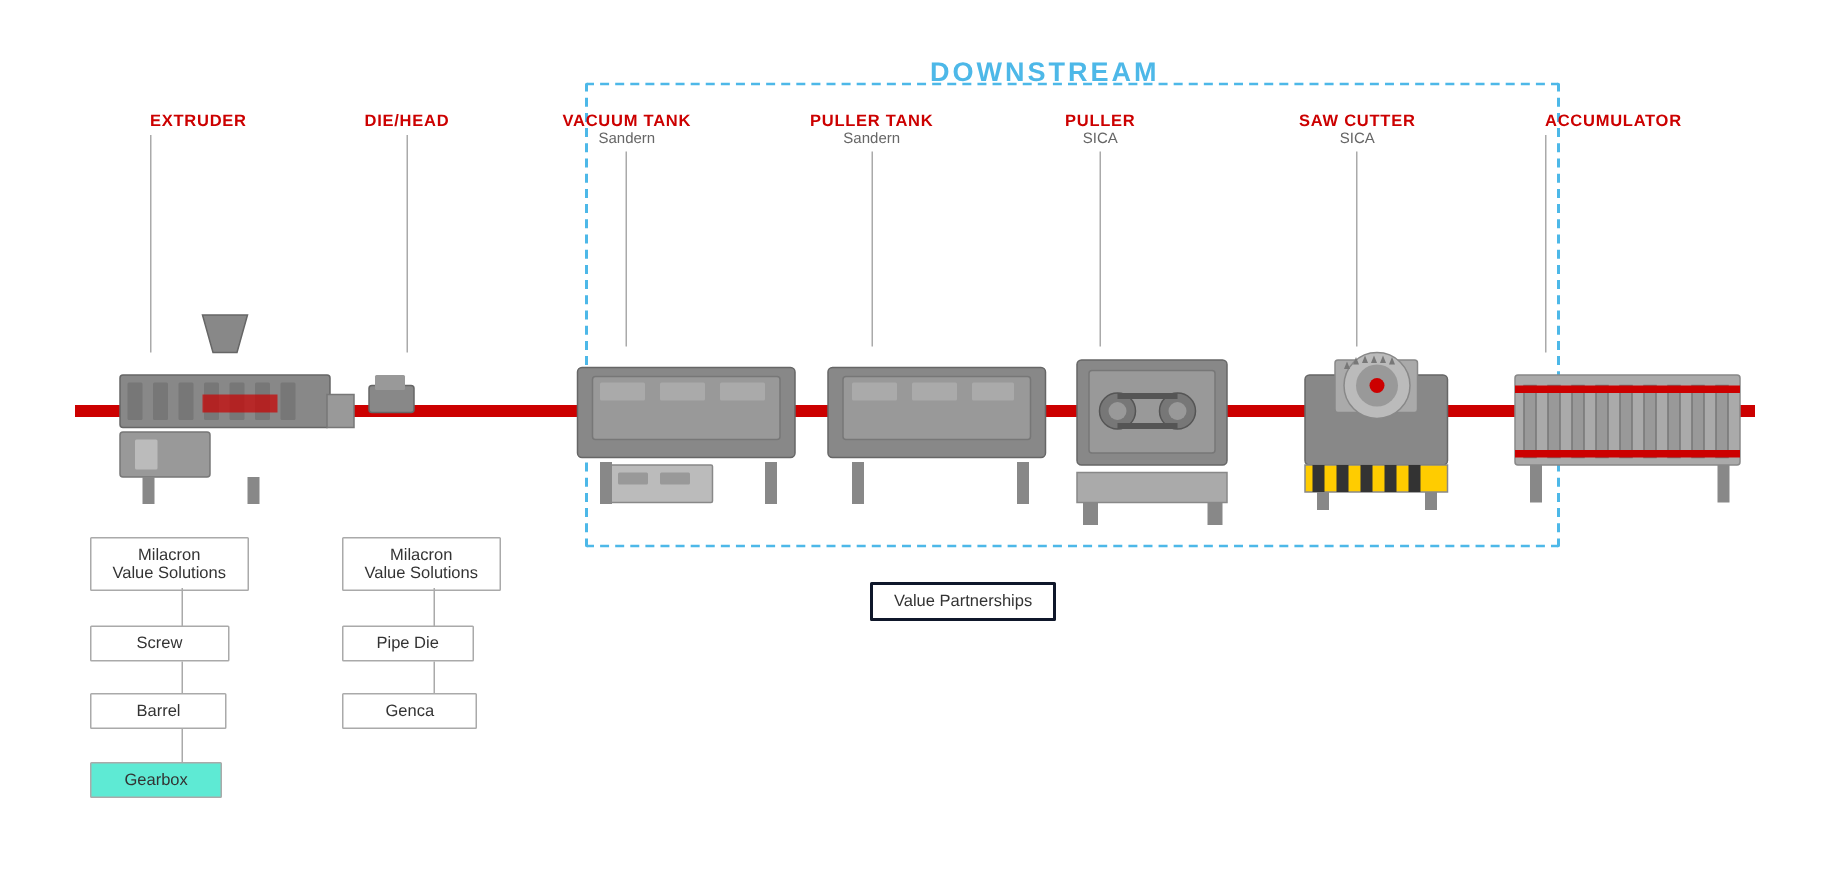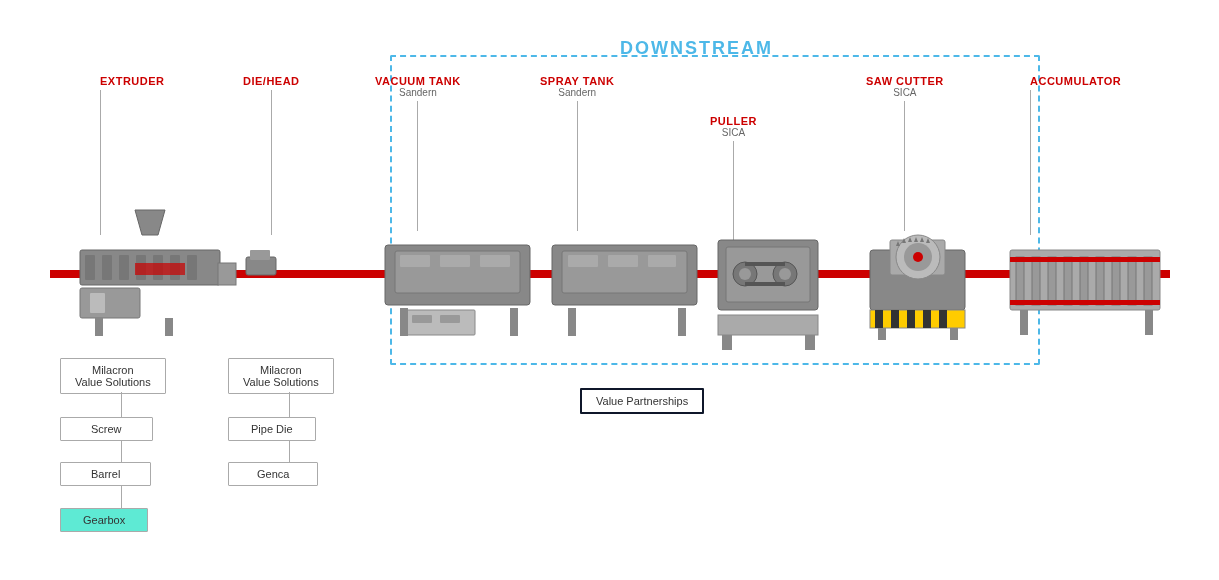--- a/index.html
+++ b/index.html
@@ -93,26 +93,26 @@
     <div style="width:1px; height:145px; background:#aaa; margin-top:3px;"></div>
   </div>
 
   <div style="position:absolute; top:75px; left:375px; display:flex; flex-direction:column; align-items:center;">
     <span class="component-title">VACUUM TANK</span>
     <span class="component-subtitle">Sandern</span>
     <div style="width:1px; height:130px; background:#aaa; margin-top:3px;"></div>
   </div>
 
   <div style="position:absolute; top:75px; left:540px; display:flex; flex-direction:column; align-items:center;">
-    <span class="component-title">SPRAY TANK</span>
+    <span class="component-title">PULLER TANK</span>
     <span class="component-subtitle">Sandern</span>
     <div style="width:1px; height:130px; background:#aaa; margin-top:3px;"></div>
   </div>
 
-  <div style="position:absolute; top:75px; left:710px; display:flex; flex-direction:column; align-items:center;margin-top:40px;">
+  <div style="position:absolute; top:75px; left:710px; display:flex; flex-direction:column; align-items:center;">
     <span class="component-title">PULLER</span>
     <span class="component-subtitle">SICA</span>
     <div style="width:1px; height:130px; background:#aaa; margin-top:3px;"></div>
   </div>
 
   <div style="position:absolute; top:75px; left:866px; display:flex; flex-direction:column; align-items:center;">
     <span class="component-title">SAW CUTTER</span>
     <span class="component-subtitle">SICA</span>
     <div style="width:1px; height:130px; background:#aaa; margin-top:3px;"></div>
   </div>

